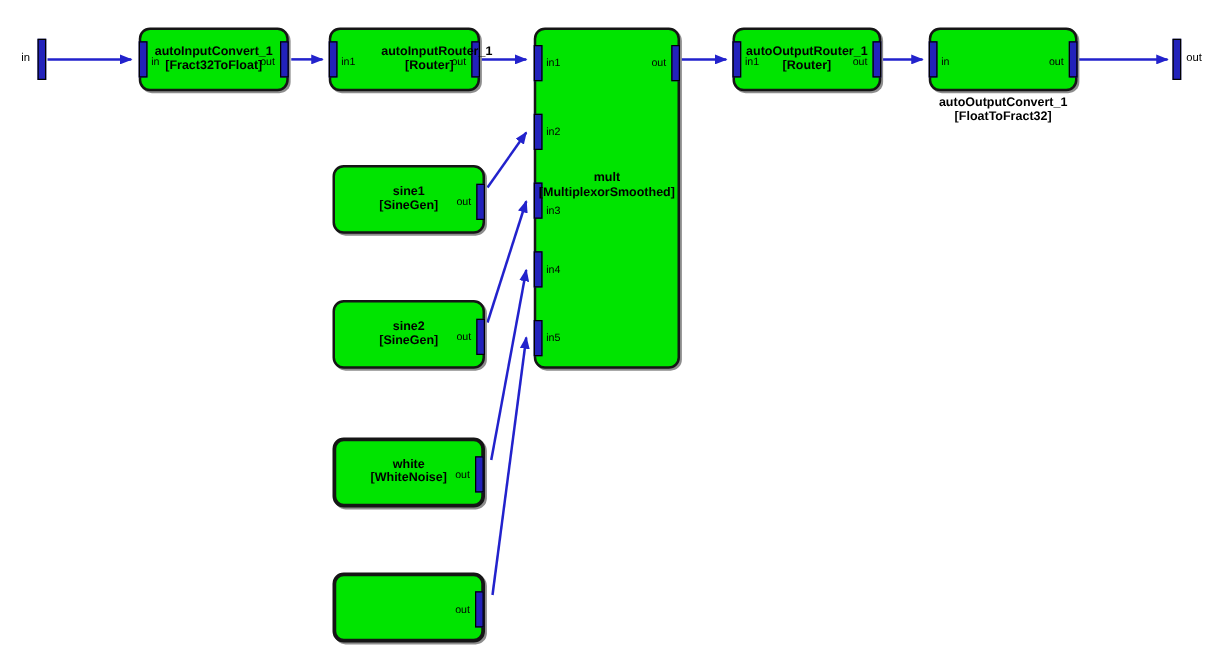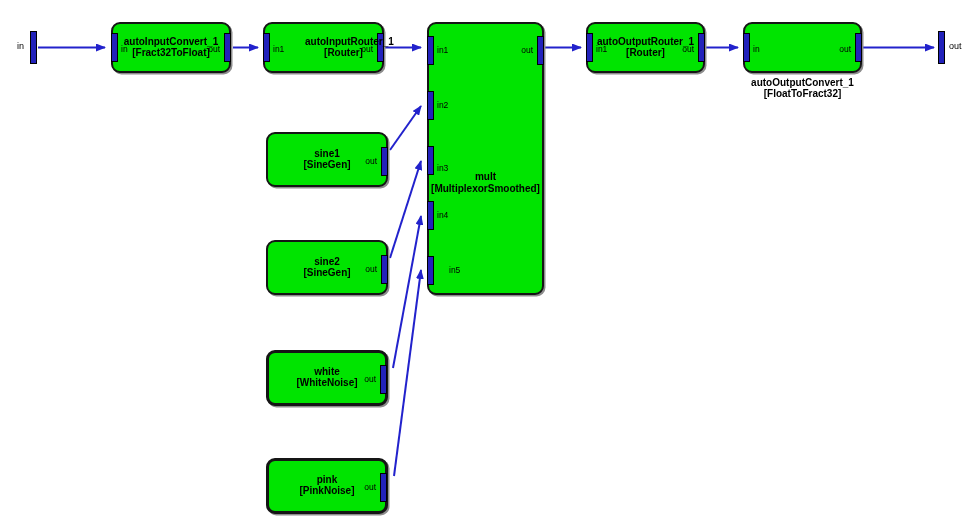--- a/index.html
+++ b/index.html
@@ -99,23 +99,23 @@
     <div class="pin left" style="top:12px;"></div>
     <div class="pin left" style="top:67px;"></div>
     <div class="pin left" style="top:122px;"></div>
     <div class="pin left" style="top:177px;"></div>
     <div class="pin left" style="top:232px;"></div>
     <div class="pin right" style="top:12px;"></div>
     <span class="pin-label pl-left" style="top:21px;">in1</span>
     <span class="pin-label pl-left" style="top:76px;">in2</span>
     <span class="pin-label pl-left" style="top:139px;">in3</span>
     <span class="pin-label pl-left" style="top:186px;">in4</span>
-    <span class="pin-label pl-left" style="top:241px;margin-left:12px;">in5</span>
+    <span class="pin-label pl-left" style="top:241px;">in5</span>
     <span class="pin-label pl-right" style="top:21px;">out</span>
-    <div class="names" style="top:113px;line-height:12px;margin-top:34px;">
+    <div class="names" style="top:113px;line-height:12px;">
       <span class="nm">mult</span>
       <span class="nm">[MultiplexorSmoothed]</span>
     </div>
   </div>
 
   <div class="block" style="left:586px;top:22px;width:119px;height:51px;">
     <div class="pin left" style="top:9px;"></div>
     <div class="pin right" style="top:9px;"></div>
     <span class="pin-label pl-left" style="top:20px;">in1</span>
     <span class="pin-label pl-right" style="top:20px;">out</span>
@@ -159,19 +159,15 @@
     <span class="pin-label pl-right" style="top:21px;">out</span>
     <div class="names" style="top:13px;">
       <span class="nm">white</span>
       <span class="nm">[WhiteNoise]</span>
     </div>
   </div>
 
   <div class="block thick" style="left:266px;top:458px;width:122px;height:56px;">
     <div class="pin right" style="top:12px;"></div>
     <span class="pin-label pl-right" style="top:21px;">out</span>
-    <div class="names" style="top:13px;">
-      <span class="nm">pink</span>
-      <span class="nm">[PinkNoise]</span>
-    </div>
   </div>
 
 </div>
 
 </body></html>

